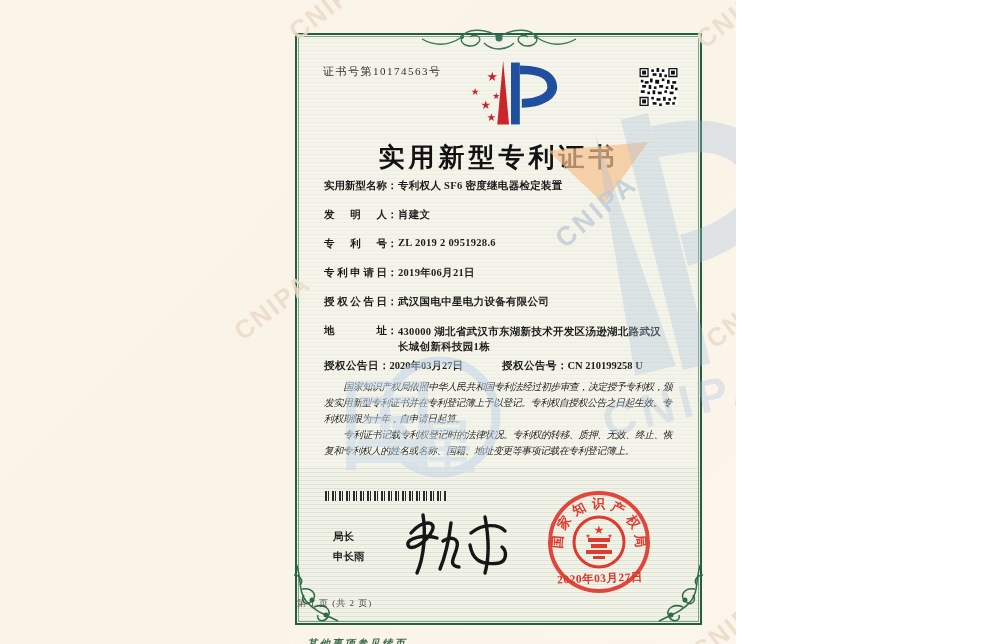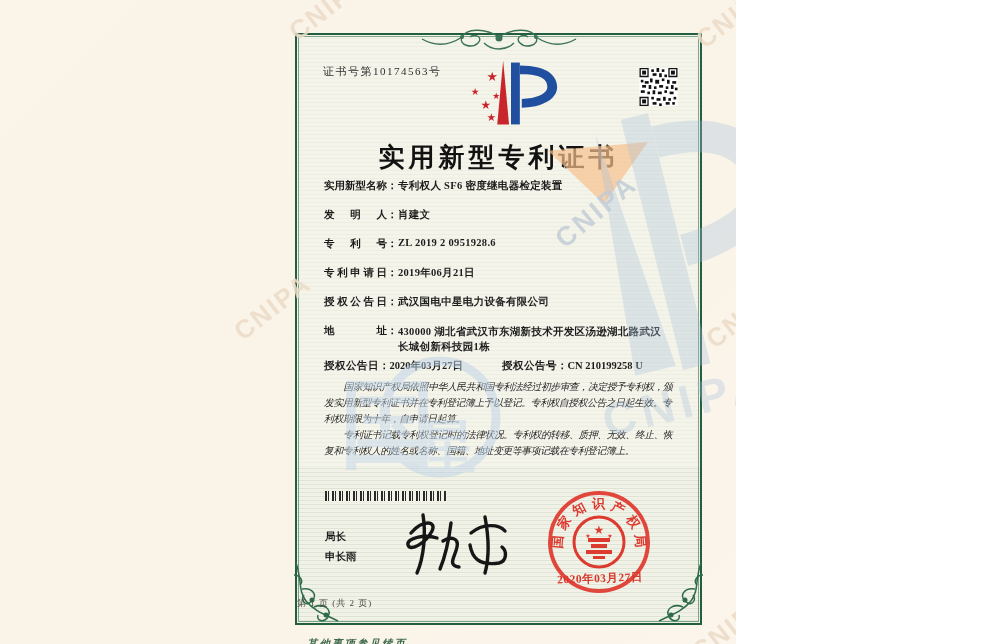--- a/index.html
+++ b/index.html
@@ -38,21 +38,21 @@
   .grow{position:relative;height:16px;}
   .gpair2{position:absolute;left:178px;top:0;white-space:nowrap;}
   .glabel{letter-spacing:.5px;}
 
   .paras{position:absolute;left:27px;top:344px;width:351px;
          font-size:9.8px;letter-spacing:-0.4px;font-style:italic;color:#262626;line-height:16px;}
   .paras p{margin:0;text-indent:2em;}
 
   .barcode{position:absolute;left:28px;top:456px;width:122px;height:10px;
      background:repeating-linear-gradient(90deg,#2a2a2a 0 2px,#f3f2e8 2px 3px,#2a2a2a 3px 4px,#f3f2e8 4px 7px,#2a2a2a 7px 9px,#f3f2e8 9px 10px,#2a2a2a 10px 11px,#f3f2e8 11px 14px);}
-  .signer{position:absolute;left:28px;top:492px;font-size:10.5px;font-weight:bold;color:#1b1b1b;line-height:20px;}
+  .signer{position:absolute;left:36px;top:492px;font-size:10.5px;font-weight:bold;color:#1b1b1b;line-height:20px;}
   .signature{position:absolute;left:98px;top:472px;width:122px;height:76px;}
   .seal{position:absolute;left:247px;top:455px;width:110px;height:108px;}
   .seal-date{position:absolute;left:253px;top:536px;width:100px;text-align:center;
       font-size:11.5px;font-weight:bold;color:#d8352b;letter-spacing:.5px;transform:rotate(-2deg);
       font-family:"Liberation Serif",serif;}
   .page-ind{position:absolute;left:0;top:562px;width:100%;text-align:left;
       font-size:9px;color:#4a4a42;letter-spacing:1px;}
 
   .ornament-top{position:absolute;left:50%;top:-10px;transform:translateX(-50%);}
   .corner{position:absolute;bottom:-4px;}

